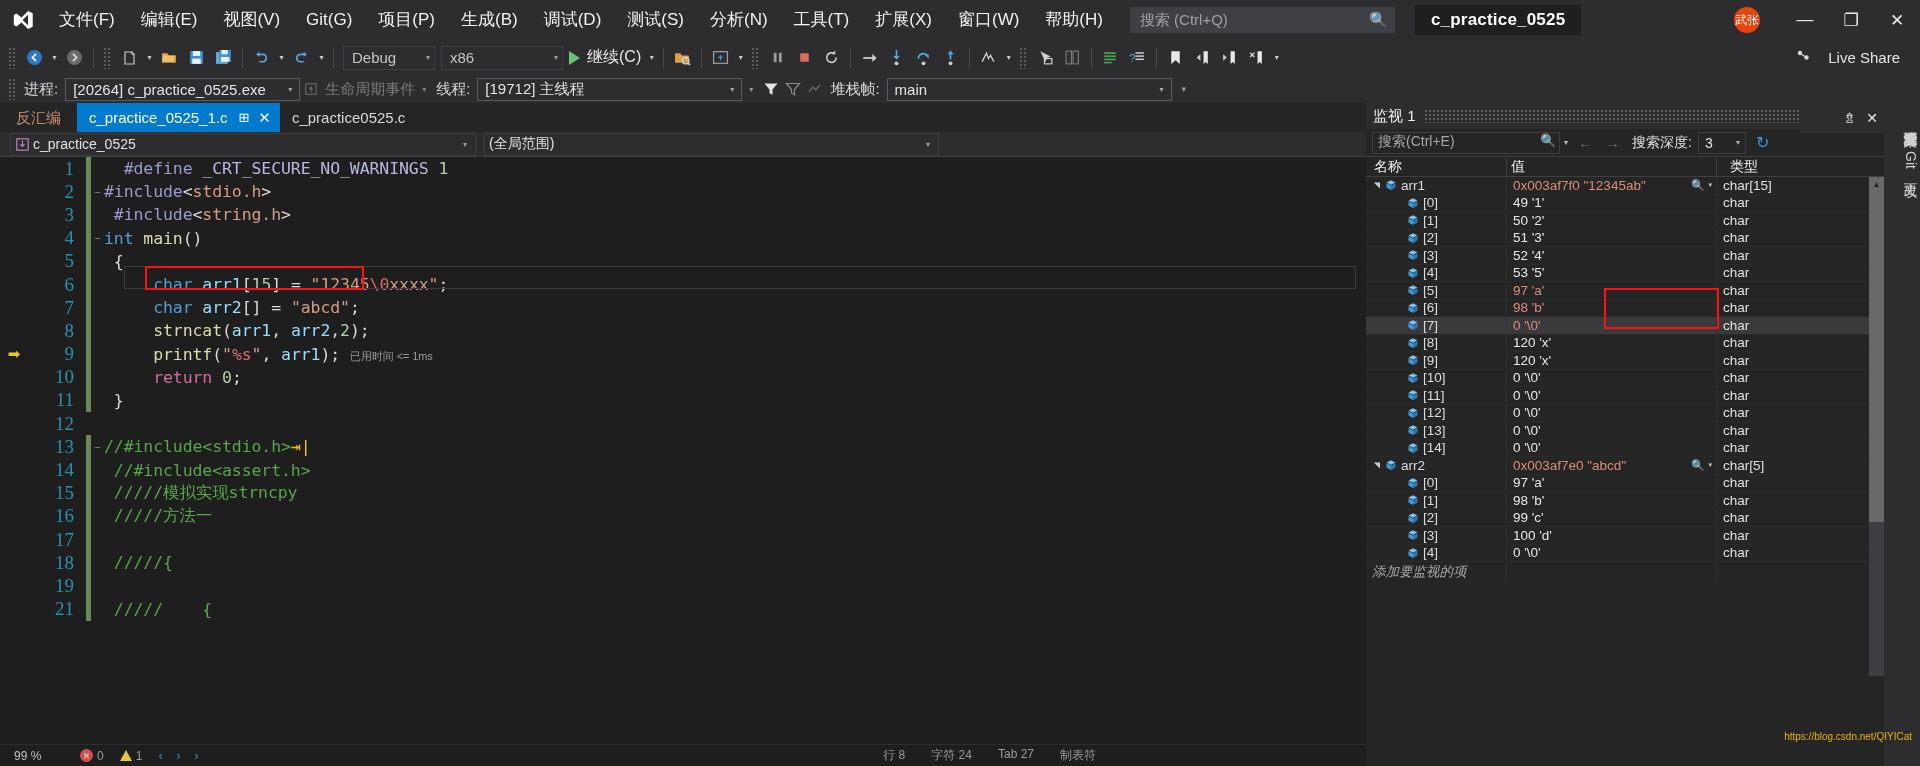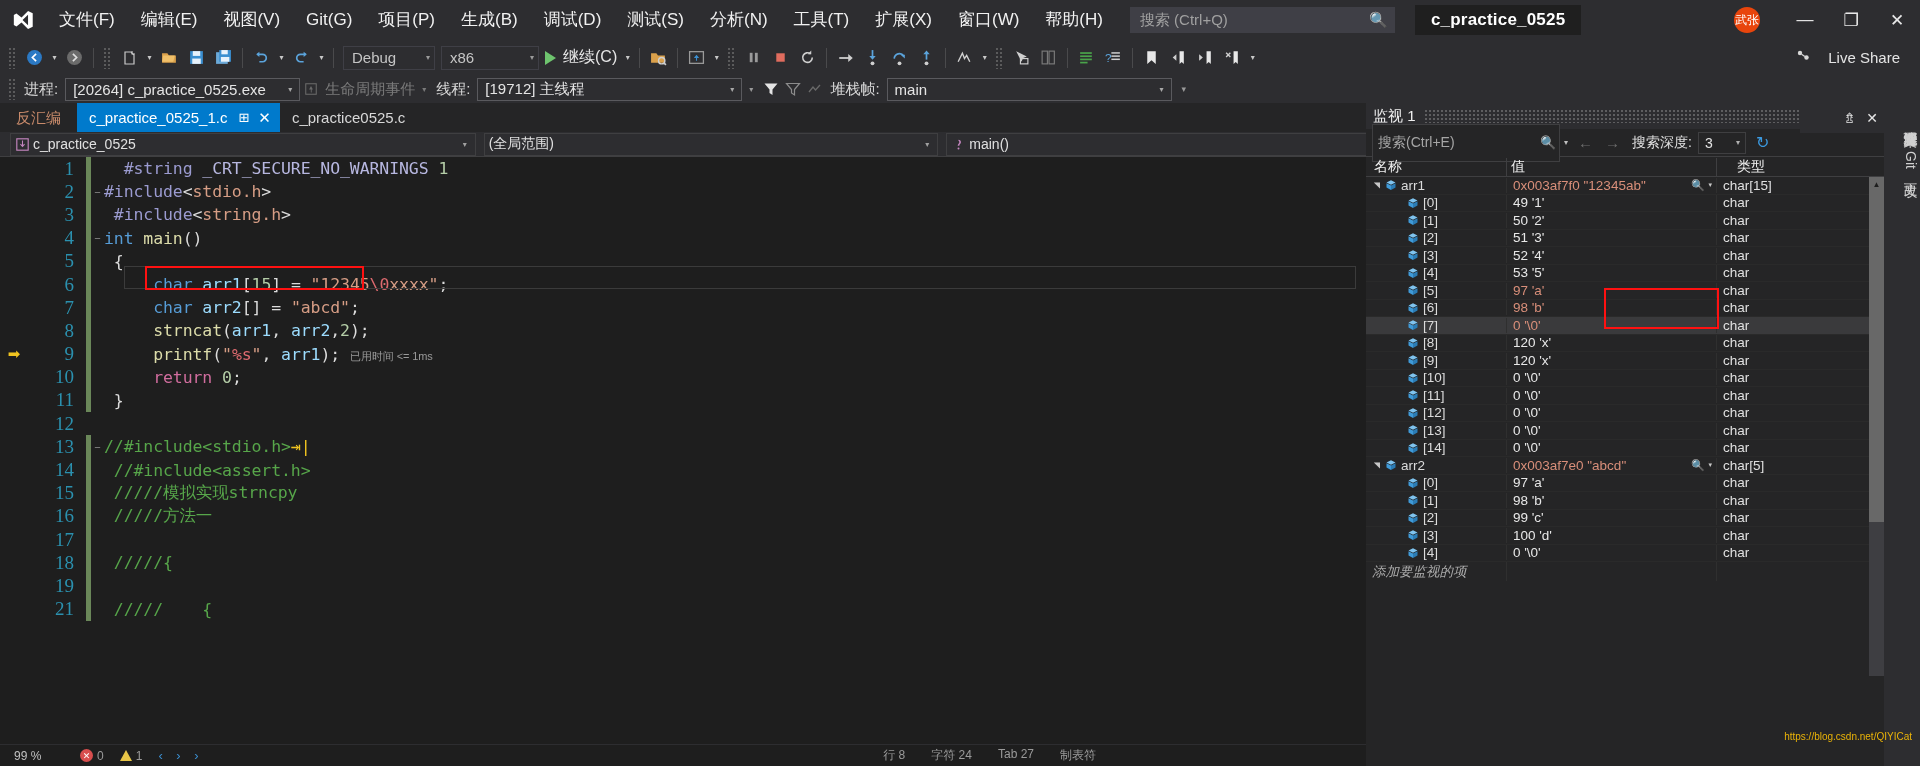--- a/index.html
+++ b/index.html
@@ -182,42 +182,42 @@
      background-image: radial-gradient(#9a9a9a 0.8px, transparent 0.9px);
      background-size: 4px 4px; }
   .wh-btn { width: 22px; height: 22px; display: flex; align-items:center; justify-content:center;
      color: #e0e0e0; font-size: 12px; }
 
   .watch-search {
     height: 28px; background: #252526; display: flex; align-items: center;
     padding: 0 4px 0 6px; border-bottom: 1px solid #3f3f41;
   }
   .ws-input {
-    flex: 0 0 188px; height: 38px; background: #252526; border: 1px solid #3f3f41;
-    display: flex; align-items: center; padding: 0 2px 0 5px;
+    flex: 0 0 188px; height: 22px; background: #252526; border: 1px solid #3f3f41;
+    display: flex; padding: 0 2px 0 5px;
   }
   .ws-input .ph { flex: 1; color: #a6a6a6; font-size: 14px; }
   .ws-ico { color: #e0e0e0; font-size: 13px; }
   .ws-car { color: #c0c0c0; font-size: 8px; padding: 0 4px; }
   .ws-nav { color: #6d6d6d; font-size: 15px; padding: 0 6px; }
   .ws-lbl { color: #e0e0e0; font-size: 14px; margin-left: 6px; white-space: nowrap; }
   .ws-depth {
     margin-left: 6px; width: 48px; height: 22px; background: #252526; border: 1px solid #3f3f41;
     display: flex; align-items: center; color: #e4e4e4; font-size: 14px; padding: 0 2px 0 6px;
   }
   .ws-depth .cc { margin-left: auto; color: #b0b0b0; font-size: 8px; padding-right: 3px; }
   .ws-refresh { margin-left: 10px; color: #3b9ae1; font-size: 16px; }
 
   .wcol-head {
     height: 20px; background: #252526; display: flex; align-items: center;
     color: #f0f0f0; font-size: 14px; border-bottom: 1px solid #3f3f41;
   }
   .wc-name { flex: 0 0 140px; padding-left: 8px; }
   .wc-val  { flex: 0 0 210px; padding-left: 4px; border-left: 1px solid #3f3f41; }
-  .wc-type { flex: 1; padding-left: 20px; border-left: 1px solid #3f3f41; }
+  .wc-type { flex: 1; padding-left: 13px; border-left: 1px solid #3f3f41; }
 
   .wrow {
     height: 17.5px; display: flex; align-items: center; font-size: 13.5px;
     border-bottom: 1px solid #2a2a2a; color: #e4e4e4;
   }
   .wrow.sel { background: #3a3a3c; }
   .wrow .c-name { flex: 0 0 140px; display: flex; align-items: center; padding-left: 4px; }
   .wrow .c-val  { flex: 0 0 210px; padding-left: 6px; border-left: 1px solid #2f2f2f;
       white-space: nowrap; overflow: hidden; display:flex; align-items:center;}
   .wrow .c-type { flex: 1; padding-left: 6px; border-left: 1px solid #2f2f2f; color: #e0e0e0; }
@@ -366,21 +366,21 @@
           <path d="M12 5H7a3.5 3.5 0 0 0 0 7h3" stroke="#5ba4dc" stroke-width="1.6" fill="none"></path>
           <path d="M10 2.5 13 5l-3 2.5z" fill="#5ba4dc"></path>
         </svg>
     </div>
     <div class="tcaret">▾</div>
     <div class="tsep"></div>
     <div class="combo" style="width:92px; margin-left:4px;">
       <span class="cv">Debug</span>
       <span class="cc">▾</span>
     </div>
-    <div class="combo" style="width:98px; margin-left:6px;">
+    <div class="combo" style="width:122px; margin-left:6px;">
       <span class="cv">x86</span>
       <span class="cc">▾</span>
     </div>
     <div class="run-btn">
       <span class="tri"></span>
       <span class="lbl">继续(C)</span>
     </div>
     <div class="tcaret">▾</div>
     <div class="tsep"></div>
     <div class="tbtn">
@@ -583,39 +583,30 @@
               <path d="M8 3v7M5.5 7.5 8 10.5l2.5-3" stroke="#c586c0" stroke-width="1.3" fill="none"></path>
             </svg>
         </span>
         <span class="cv">c_practice_0525</span>
         <span class="cc">▾</span>
       </div>
       <div class="navcombo" style="width:455px; margin-left:8px;">
         <span class="cv">(全局范围)</span>
         <span class="cc">▾</span>
       </div>
-      <div class="navcombo" style="width:420px; margin-left:8px; border-right:none;">
-        <span class="nav-ico">
-          <svg width="13" height="13" viewBox="0 0 16 16">
-              <path d="M8 2c2 0 3 1.5 3 3.2 0 2-2 2.6-2 4.3H7c0-2.2 2-2.6 2-4.3C9 4.4 8.5 3.7 8 3.7" fill="#c586c0"></path>
-              <circle cx="8" cy="12.8" r="1.2" fill="#c586c0"></circle>
-            </svg>
-        </span>
-        <span class="cv">main()</span>
-      </div>
     </div>
 
     <div class="code-area">
       <div id="code-lines">
           <div class="code-row">
             <div class="gutter-arrow"></div>
             <div class="lineno">1</div>
             <div class="chbar"></div>
             <div class="fold"></div>
-            <div class="codetext"><span class="k-pre">  #string </span><span class="k-macro">_CRT_SECURE_NO_WARNINGS</span><span class="k-plain"> </span><span class="k-num">1</span></div>
+            <div class="codetext"><span class="k-pre">  #define </span><span class="k-macro">_CRT_SECURE_NO_WARNINGS</span><span class="k-plain"> </span><span class="k-num">1</span></div>
           </div>
           <div class="code-row">
             <div class="gutter-arrow"></div>
             <div class="lineno">2</div>
             <div class="chbar"></div>
             <div class="fold">−</div>
             <div class="codetext"><span class="k-pre">#include</span><span class="k-plain">&lt;</span><span class="k-inc">stdio.h</span><span class="k-plain">&gt;</span></div>
           </div>
           <div class="code-row">
             <div class="gutter-arrow"></div>

